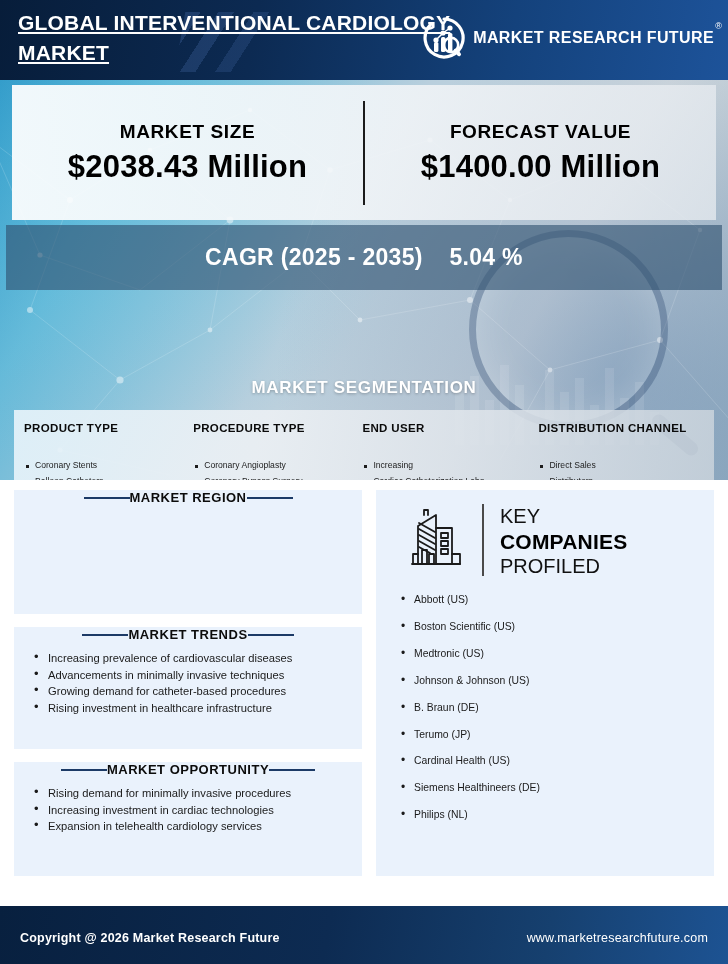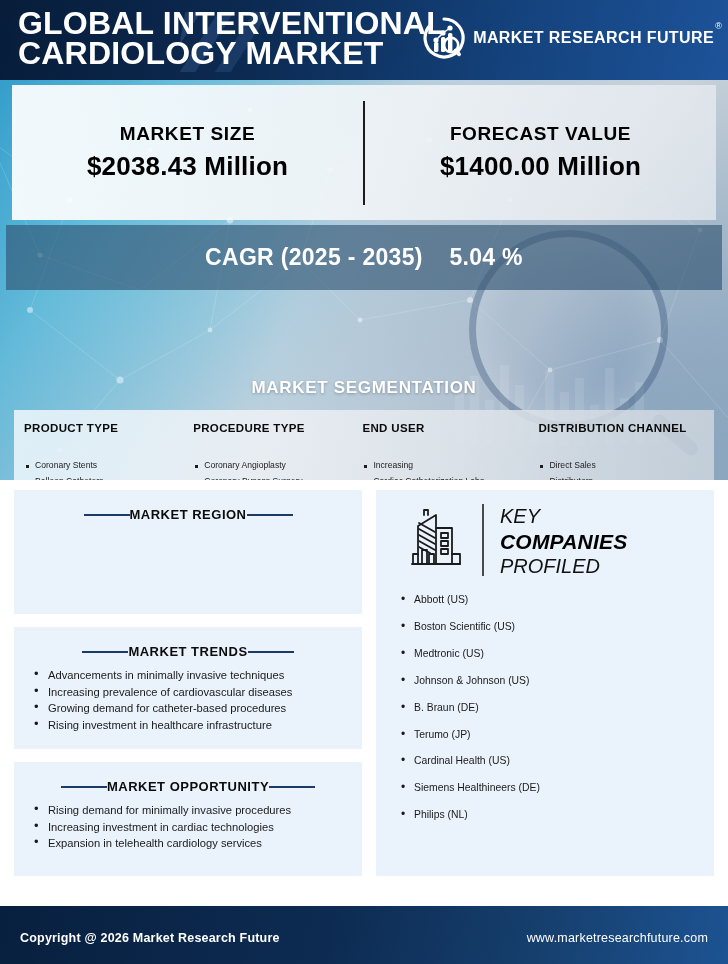--- a/index.html
+++ b/index.html
@@ -37,26 +37,27 @@
       linear-gradient(115deg, rgba(90,130,200,0.25) 0 14px, transparent 14px 30px,
         rgba(90,130,200,0.22) 30px 44px, transparent 44px 62px,
         rgba(90,130,200,0.18) 62px 76px, transparent 76px);
     transform: skewX(-10deg);
   }
   .header-title {
     position: absolute;
     left: 18px; top: 8px;
     width: 520px;
     color: #ffffff;
-    font-size: 32px;
+    font-size: 21px;
     line-height: 30px;
     font-weight: bold;
     letter-spacing: 0.2px;
     text-transform: uppercase;
     z-index: 3;
+    text-decoration: underline;
   }
 
   .logo-wrap {
     position: absolute;
     right: 14px; top: 16px;
     display: flex;
     align-items: center;
     gap: 7px;
     z-index: 3;
   }
@@ -121,21 +122,21 @@
     color: #000000;
   }
   .stat-label {
     font-size: 19px;
     font-weight: bold;
     letter-spacing: 0.6px;
     text-transform: uppercase;
     margin-bottom: 6px;
   }
   .stat-value {
-    font-size: 26px;
+    font-size: 31px;
     font-weight: bold;
     letter-spacing: 0.2px;
   }
   .stat-divider {
     width: 2px;
     height: 104px;
     background: #1b1b1b;
     flex: 0 0 auto;
   }
 
@@ -217,21 +218,20 @@
   #panel-region { left: 14px; top: 490px; width: 348px; height: 124px; }
   #panel-trends { left: 14px; top: 627px; width: 348px; height: 122px; }
   #panel-opportunity { left: 14px; top: 762px; width: 348px; height: 114px; }
   #panel-companies { left: 376px; top: 490px; width: 338px; height: 386px; }
 
   .panel-title-row {
     display: flex;
     align-items: center;
     justify-content: center;
     gap: 0;
-    padding-top: 17px;
   }
   .rule {
     width: 46px; height: 2px;
     background: #1c3a66;
     flex: 0 0 auto;
   }
   .panel-title {
     color: #0c0c0c;
     font-size: 13px;
     font-weight: bold;
@@ -264,21 +264,21 @@
     padding: 14px 0 0 30px;
   }
   .kc-icon { width: 58px; height: 62px; flex: 0 0 auto; margin-top: 2px; }
   .kc-bar {
     width: 2px;
     height: 72px;
     background: #4a4a4a;
     margin: 0 16px 0 18px;
     flex: 0 0 auto;
   }
-  .kc-words { line-height: 25px; font-style: italic; }
+  .kc-words { line-height: 25px; }
   .kc-w1 { font-size: 20px; color: #111; font-weight: normal; }
   .kc-w2 { font-size: 21px; color: #000; font-weight: bold; letter-spacing: 0.2px; }
   .kc-w3 { font-size: 20px; color: #111; font-weight: normal; }
 
   .kc-list { list-style: none; margin: 8px 0 0 0; padding: 0 0 0 25px; }
   .kc-list li {
     position: relative;
     color: #1a1a1a;
     font-size: 10.4px;
     line-height: 26.9px;
@@ -482,22 +482,22 @@
     </div>
   </div>
 
   <div class="panel" id="panel-trends">
     <div class="panel-title-row">
       <span class="rule"></span>
       <span class="panel-title">MARKET TRENDS</span>
       <span class="rule"></span>
     </div>
     <ul class="bullet-list">
+      <li>Increasing prevalence of cardiovascular diseases</li>
       <li>Advancements in minimally invasive techniques</li>
-      <li>Increasing prevalence of cardiovascular diseases</li>
       <li>Growing demand for catheter-based procedures</li>
       <li>Rising investment in healthcare infrastructure</li>
     </ul>
   </div>
 
   <div class="panel" id="panel-opportunity">
     <div class="panel-title-row">
       <span class="rule"></span>
       <span class="panel-title">MARKET OPPORTUNITY</span>
       <span class="rule"></span>

